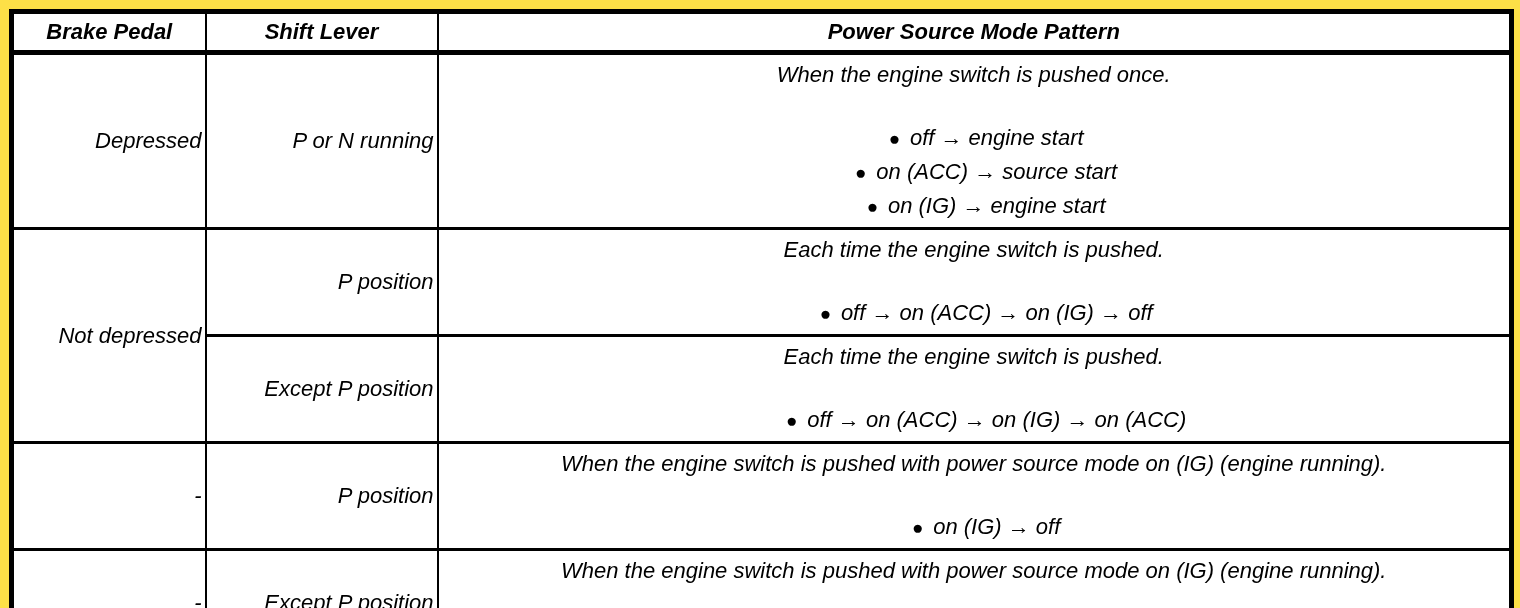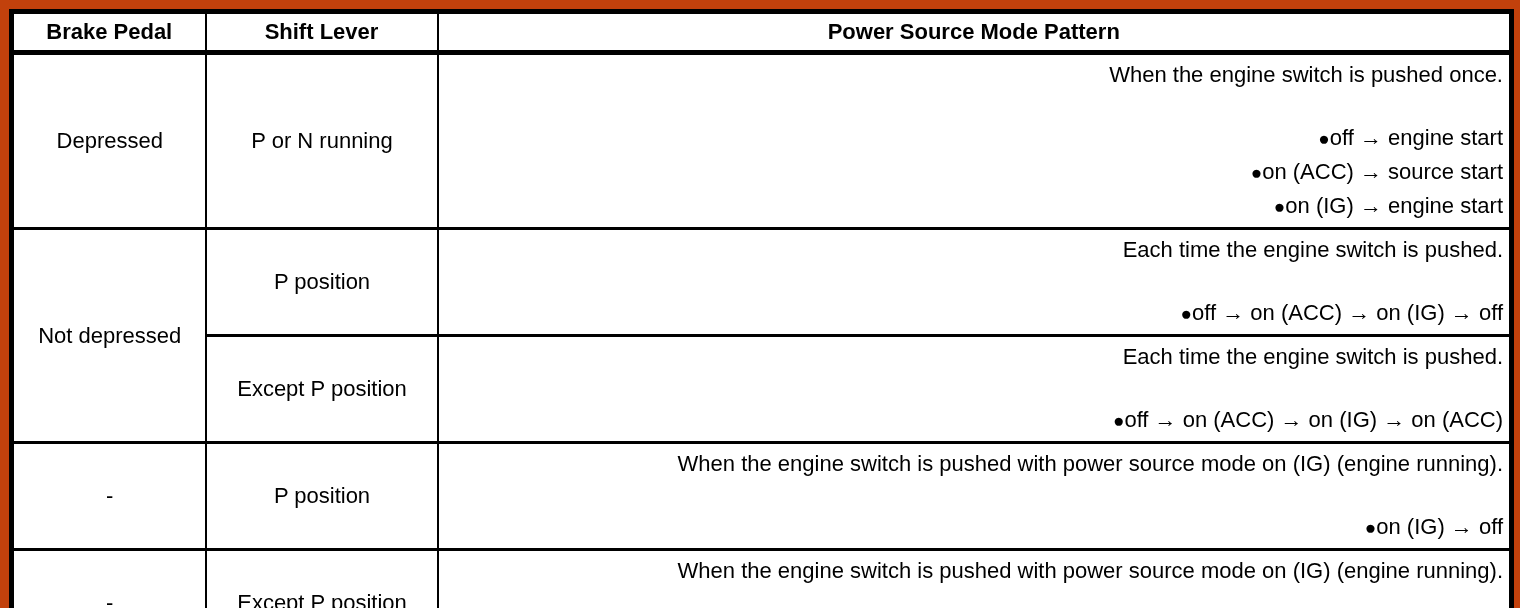--- a/index.html
+++ b/index.html
@@ -6,22 +6,23 @@
     margin: 0;
     padding: 0;
     background: #ffffff;
     font-family: "Liberation Sans", sans-serif;
     color: #000000;
   }
   .page {
     position: relative;
     width: 1520px;
     height: 608px;
-    background: #c2410c;
+    background: #fde047;
     overflow: hidden;
+    font-style: italic;
   }
   table.spec-table {
     position: absolute;
     left: 9px;
     top: 9px;
     width: 1500px;
     border-collapse: collapse;
     table-layout: fixed;
     border: 5px solid #000000;
     background: #ffffff;
@@ -41,26 +42,26 @@
   thead th {
     height: 32px;
     text-align: center;
     vertical-align: middle;
     font-weight: bold;
     border-bottom-width: 5px;
     padding: 2px 2px;
   }
   td.cell-mid {
     vertical-align: middle;
-    text-align: center;
+    text-align: right;
     padding: 2px 3px 2px 4px;
   }
   td.cell-pattern {
     vertical-align: top;
-    text-align: right;
+    text-align: center;
     padding: 7px 6px 4px 6px;
   }
   .intro {
     line-height: 26px;
     white-space: nowrap;
   }
   ul.bullets {
     list-style: none;
     margin: 33px 0 0 0;
     padding: 0 0 0 15px;

